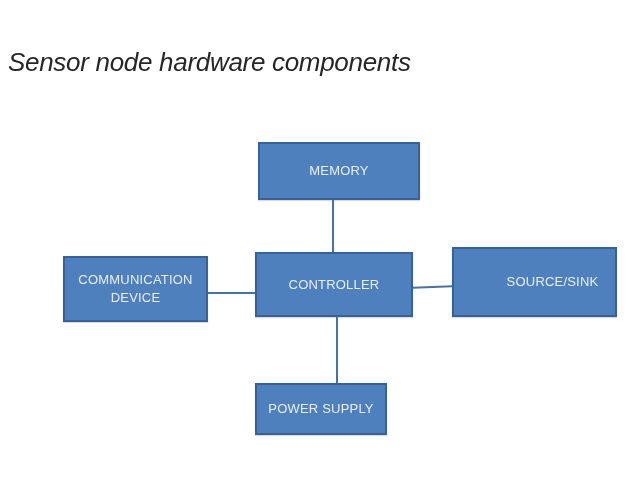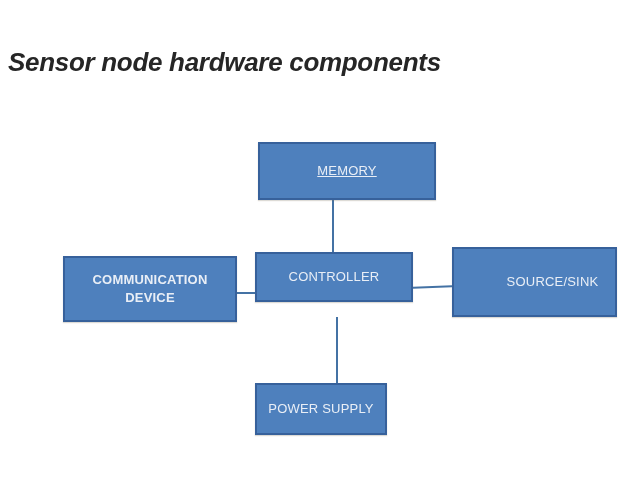--- a/index.html
+++ b/index.html
@@ -16,43 +16,43 @@
     font-family: "Liberation Sans", sans-serif;
   }
   .slide-title {
     position: absolute;
     left: 8px;
     top: 46px;
     width: 620px;
     font-size: 26px;
     line-height: 32px;
     font-style: italic;
-    font-weight: 700;
+    font-weight: 400;
     letter-spacing: -0.3px;
     color: #262626;
     white-space: nowrap;
   }
   .node {
     position: absolute;
     background: #4e80bd;
     border: 2px solid #37619b;
     box-sizing: border-box;
     display: flex;
     align-items: center;
     justify-content: center;
     text-align: center;
     color: #e9eef6;
     font-size: 13px;
     line-height: 18px;
     letter-spacing: 0.2px;
     box-shadow: 0 1px 1px rgba(120,110,90,0.25);
   }
-  .node-memory        { left: 258px; top: 142px; width: 178px; height: 58px; text-decoration: underline; }
-  .node-communication { left:  63px; top: 256px; width: 174px; height: 66px; padding: 0 12px; font-weight: bold; }
-  .node-controller    { left: 255px; top: 252px; width: 158px; height: 50px; }
+  .node-memory        { left: 258px; top: 142px; width: 162px; height: 58px; }
+  .node-communication { left:  63px; top: 256px; width: 145px; height: 66px; padding: 0 12px; }
+  .node-controller    { left: 255px; top: 252px; width: 158px; height: 65px; }
   .node-source-sink   { left: 452px; top: 247px; width: 165px; height: 70px; padding-left: 36px; }
   .node-power-supply  { left: 255px; top: 383px; width: 132px; height: 52px; }
   .connector {
     position: absolute;
     background: #4472a4;
   }
   .conn-memory-controller     { left: 332px; top: 200px; width: 2px;  height: 52px; }
   .conn-controller-power      { left: 336px; top: 317px; width: 2px;  height: 66px; }
   .conn-comm-controller       { left: 208px; top: 292px; width: 47px; height: 2px; }
   .conn-controller-source     { left: 413px; top: 286px; width: 39px; height: 2px; transform: rotate(-2deg); }

